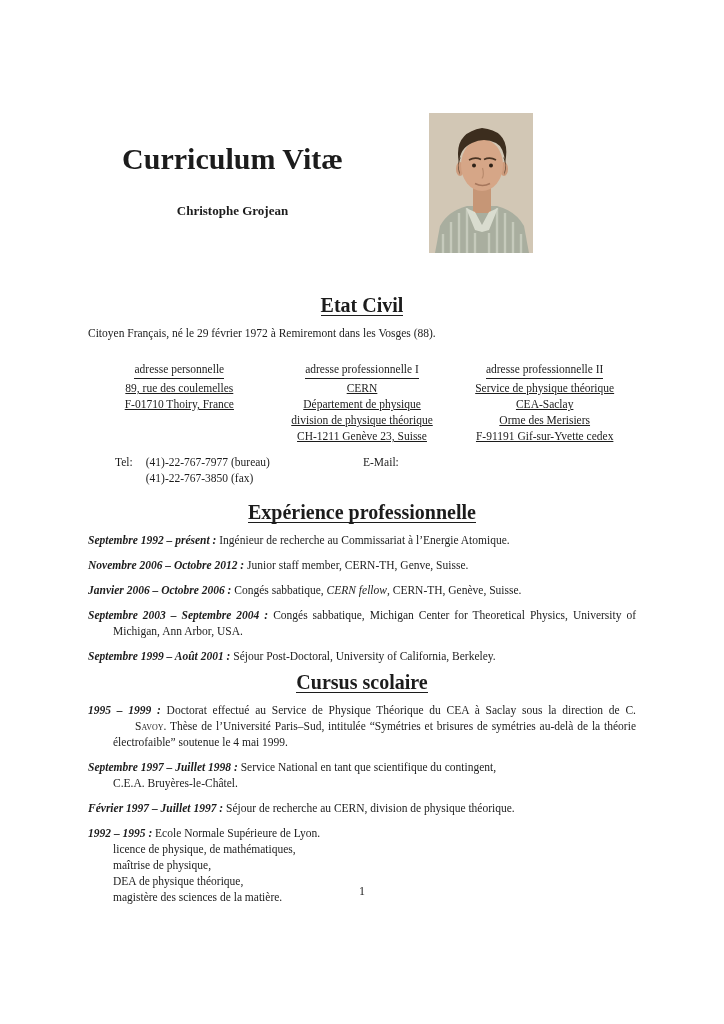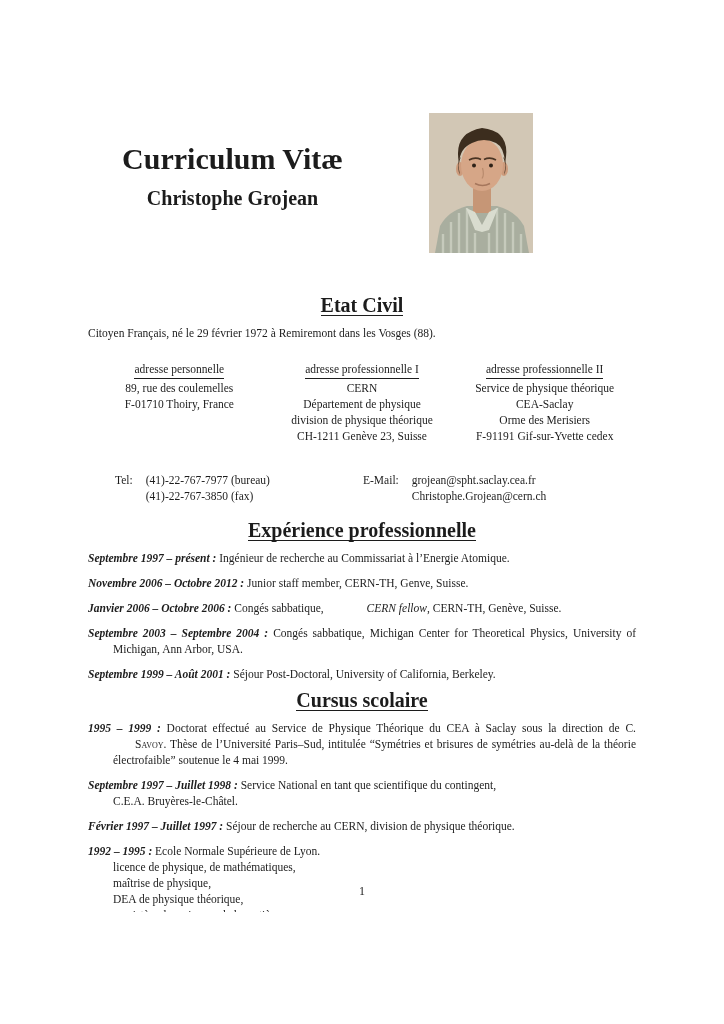--- a/index.html
+++ b/index.html
@@ -16,21 +16,21 @@
     overflow: hidden;
   }
 
   
   .header { position: absolute; top: 0; left: 0; width: 724px; height: 270px; }
   .title-block {
     position: absolute; left: 85px; top: 142px; width: 295px;
     text-align: center;
   }
   .title   { font-size: 30px; font-weight: bold; line-height: 34px; }
-  .subtitle{ font-size: 20px; font-weight: bold; margin-top: 11px; }
+  .subtitle{ font-size: 13px; font-weight: bold; margin-top: 27px; }
   .photo {
     position: absolute; left: 429px; top: 113px;
     width: 104px; height: 140px;
   }
   .photo svg { display: block; width: 104px; height: 140px; }
 
   
   .content {
     position: absolute; top: 296px; left: 88px; width: 548px;
     font-size: 11.5px; line-height: 16px;
@@ -41,47 +41,47 @@
   .section-heading .sh-text {
     display: inline-block;
     border-bottom: 1.2px solid #1c1c1c;
     padding-bottom: 1px;
   }
   .citizen { margin: 9px 0 0 0; }
 
   
   .addresses {
     margin-top: 20px;
-    display: flex; justify-content: space-between;
+    display: flex; justify-content: space-between; text-decoration: underline;
   }
   .addr-col { flex: 1; text-align: center; }
   .addr-heading {
     display: inline-block;
     border-bottom: 1px solid #1c1c1c;
     padding-bottom: 1px; margin-bottom: 1px;
   }
 
   
-  .contact { margin-top: 28px; position: relative; height: 36px; }
+  .contact { margin-top: 10px; position: relative; height: 36px; }
   .tel   { position: absolute; left: 27px;  top: 0; display: flex; }
   .email { position: absolute; left: 275px; top: 0; display: flex; }
   .clabel { margin-right: 13px; white-space: nowrap; }
   .clines div { white-space: nowrap; }
 
   
   .sh-exp    { margin-top: 13px; }
   .sh-cursus { margin-top: 3px; }
   .entries { margin-top: 9px; }
   .entry {
     margin: 0 0 9px 0;
     padding-left: 25px; text-indent: -25px;
     text-align: justify;
   }
   .period { font-weight: bold; font-style: italic; }
-  .italic { font-style: italic; margin-left: 40px; }
+  .italic { font-style: italic; }
   .smallcaps { font-variant: small-caps; padding-left: 22px; }
 
   .page-number {
     position: absolute; top: 884px; left: 0; width: 724px;
     text-align: center; font-size: 12px;
   }
 </style>
 </head>
 <body>
 
@@ -176,32 +176,28 @@
     <div class="contact">
       <div class="tel">
         <span class="clabel">Tel:</span>
         <div class="clines">
             <div>(41)-22-767-7977 (bureau)</div>
             <div>(41)-22-767-3850 (fax)</div>
           </div>
       </div>
       <div class="email">
         <span class="clabel">E-Mail:</span>
-        <div class="clines">
-            <div>grojean@spht.saclay.cea.fr</div>
-            <div>Christophe.Grojean@cern.ch</div>
-          </div>
       </div>
     </div>
 
     <div class="section-heading sh-exp">
       <span class="sh-text">Expérience professionnelle</span>
     </div>
     <div class="entries">
-        <p class="entry"><span class="period">Septembre 1997 – présent : </span><span>Ingénieur de recherche au Commissariat à l’Energie Atomique.</span></p>
+        <p class="entry"><span class="period">Septembre 1992 – présent : </span><span>Ingénieur de recherche au Commissariat à l’Energie Atomique.</span></p>
         <p class="entry"><span class="period">Novembre 2006 – Octobre 2012 : </span><span>Junior staff member, CERN-TH, Genve, Suisse.</span></p>
         <p class="entry"><span class="period">Janvier 2006 – Octobre 2006 : </span><span>Congés sabbatique, </span><span class="italic">CERN fellow</span><span>, CERN-TH, Genève, Suisse.</span></p>
         <p class="entry"><span class="period">Septembre 2003 – Septembre 2004 : </span><span>Congés sabbatique, Michigan Center for Theoretical Physics, University of Michigan, Ann Arbor, USA.</span></p>
         <p class="entry"><span class="period">Septembre 1999 – Août 2001 : </span><span>Séjour Post-Doctoral, University of California, Berkeley.</span></p>
       </div>
 
     <div class="section-heading sh-cursus">
       <span class="sh-text">Cursus scolaire</span>
     </div>
     <div class="entries">

